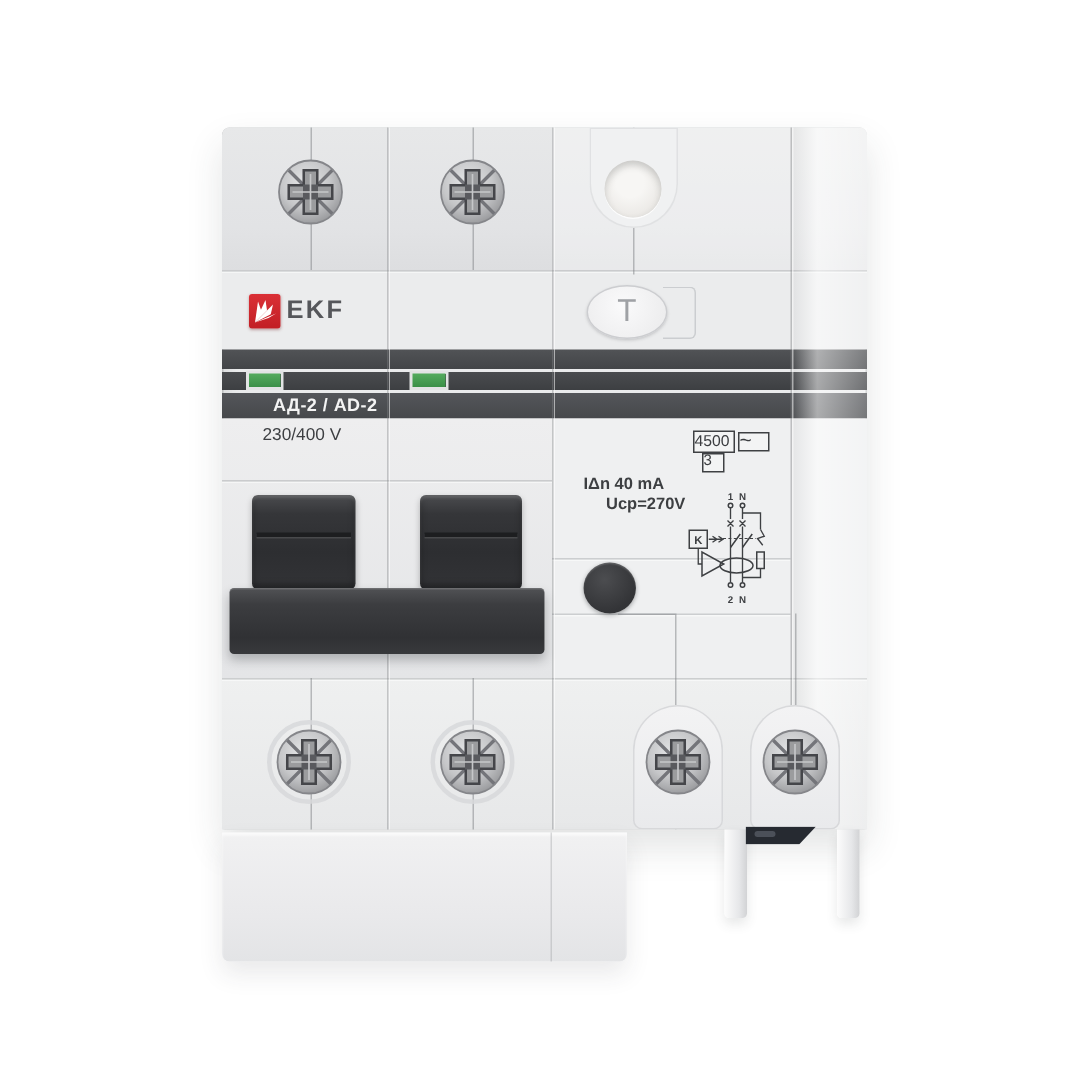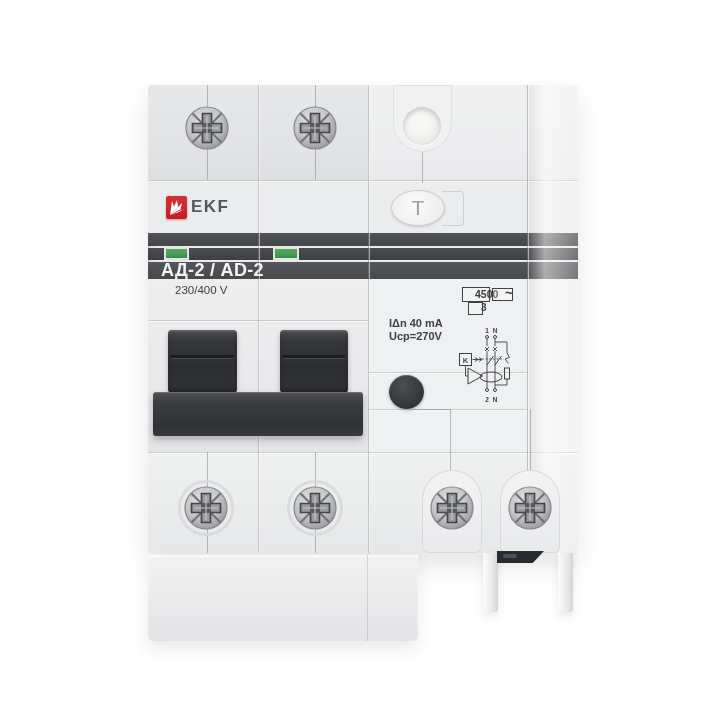--- a/index.html
+++ b/index.html
@@ -14,35 +14,35 @@
                    inset -3px 0 7px rgba(255,255,255,.55),
                    0 12px 24px rgba(50,52,55,.13);}
   .strip-top{left:0;top:0;width:430px;height:95px;border-radius:5px 5px 0 0;
         background:linear-gradient(180deg,#e7e8e9 0%,#e2e3e5 70%,#dddee0 100%);}
   .strip-logo{left:0;top:95px;width:430px;height:53px;background:#ebeced;}
   .band1{left:0;top:148px;width:430px;height:13px;background:linear-gradient(180deg,#515356,#434548);}
   .band2{left:0;top:163px;width:430px;height:12px;background:linear-gradient(180deg,#4a4c4f,#3d3f42);}
   .greenwin{top:1px;height:9px;background:linear-gradient(180deg,#54ab5e,#3a8f47);
         box-shadow:0 0 0 2px #e2e3e4;}
   .band3{left:0;top:177px;width:430px;height:17px;background:linear-gradient(180deg,#54565a,#46484b);
-        color:#f4f4f4;font-size:18px;font-weight:bold;letter-spacing:.3px;line-height:17px;padding-left:13px;box-sizing:border-box;}
+        color:#f4f4f4;font-size:12px;font-weight:bold;letter-spacing:.3px;line-height:17px;padding-left:34px;box-sizing:border-box;}
   .face-left{left:0;top:194px;width:220px;height:173px;background:linear-gradient(180deg,#eeeeef,#e4e5e7);}
   .face-right{left:220px;top:194px;width:210px;height:173px;background:#eff0f1;}
   .strip-bottom{left:0;top:367px;width:430px;height:101px;background:linear-gradient(180deg,#eff0f0,#e7e8e9);}
   .right-col{left:379px;top:0;width:51px;height:468px;
         background:linear-gradient(90deg,rgba(70,72,75,.07),rgba(255,255,255,.55) 35%,rgba(255,255,255,.25));}
   .vseam{top:0;width:1px;height:468px;background:rgba(130,132,136,.4);box-shadow:1px 0 0 rgba(255,255,255,.55);}
   .slot{width:1px;background:rgba(125,127,131,.5);}
   .hseam{height:1px;background:rgba(140,142,146,.35);box-shadow:0 1px 0 rgba(255,255,255,.5);}
   
   .voltage{left:27px;top:199px;font-size:11.5px;font-weight:normal;color:#3d3f42;}
   .rating{left:243px;top:196px;font-size:31px;font-weight:800;color:#393b3e;letter-spacing:0;}
   .spec{left:241px;font-size:11px;font-weight:bold;color:#3d3f42;}
   .specbox{border:1.5px solid #3e4043;box-sizing:border-box;text-align:left;
-        font-weight:bold;color:#3b3d40;background:rgba(255,255,255,.25);padding-left:12px;}
+        font-weight:normal;color:#3b3d40;background:rgba(255,255,255,.25);}
   
   .hole-housing{left:245px;top:0;width:59px;height:67px;border-radius:0 0 30px 30px;
         background:#f0f1f2;box-shadow:inset 0 0 0 1px rgba(220,221,223,.8);}
   .hole{left:255px;top:22px;width:38px;height:38px;border-radius:50%;
         background:radial-gradient(circle at 45% 40%,#f7f6f4 30%,#edebe8 65%,#dcdad6);
         box-shadow:inset 0 3px 5px rgba(60,62,65,.22), 0 1px 0 rgba(255,255,255,.8);}
   .tbtn{left:243px;top:105px;width:52px;height:34px;border-radius:50%;
         background:radial-gradient(circle at 45% 38%,#fafafb,#ededee 80%);
         border:1px solid #cccdd0;box-shadow:0 1px 2px rgba(90,92,95,.25);
         text-align:center;line-height:33px;font-size:21px;color:#9fa1a5;font-weight:400;}
@@ -149,21 +149,21 @@
     </div>
     <div class="abs logo-txt">EKF</div>
 
     <div class="abs" style="left:294px;top:106px;width:21px;height:33px;border:1px solid rgba(190,192,195,.7);border-left:none;border-radius:0 4px 4px 0;"></div>
     <div class="abs tbtn">
       <span>T</span>
     </div>
 
     <div class="abs voltage">230/400 V</div>
     <div class="abs spec" style="top:232px;">IΔn 40 mA</div>
-    <div class="abs spec" style="top:245px;">Ucp=270V</div>
+    <div class="abs spec" style="top:245px;margin-left:15px;">Ucp=270V</div>
 
     <div class="abs specbox" style="left:314px;top:202px;width:28px;height:15px;font-size:10.5px;line-height:12px;">4500</div>
     <div class="abs specbox" style="left:320px;top:217px;width:15px;height:13px;font-size:10px;line-height:10px;">3</div>
     <div class="abs specbox" style="left:344px;top:203px;width:21px;height:13px;font-size:14px;line-height:9px;">~</div>
 
     <svg class="abs" style="left:307px;top:239px;width:62px;height:82px;" viewBox="0 0 62 82">
       <g fill="none" stroke="#3e4043" stroke-width="1">
         <circle cx="32" cy="13" r="1.5"></circle>
           <circle cx="40" cy="13" r="1.5"></circle>
         <path d="M32,14.5 V22 M40,14.5 V22" stroke-width=".9"></path>

